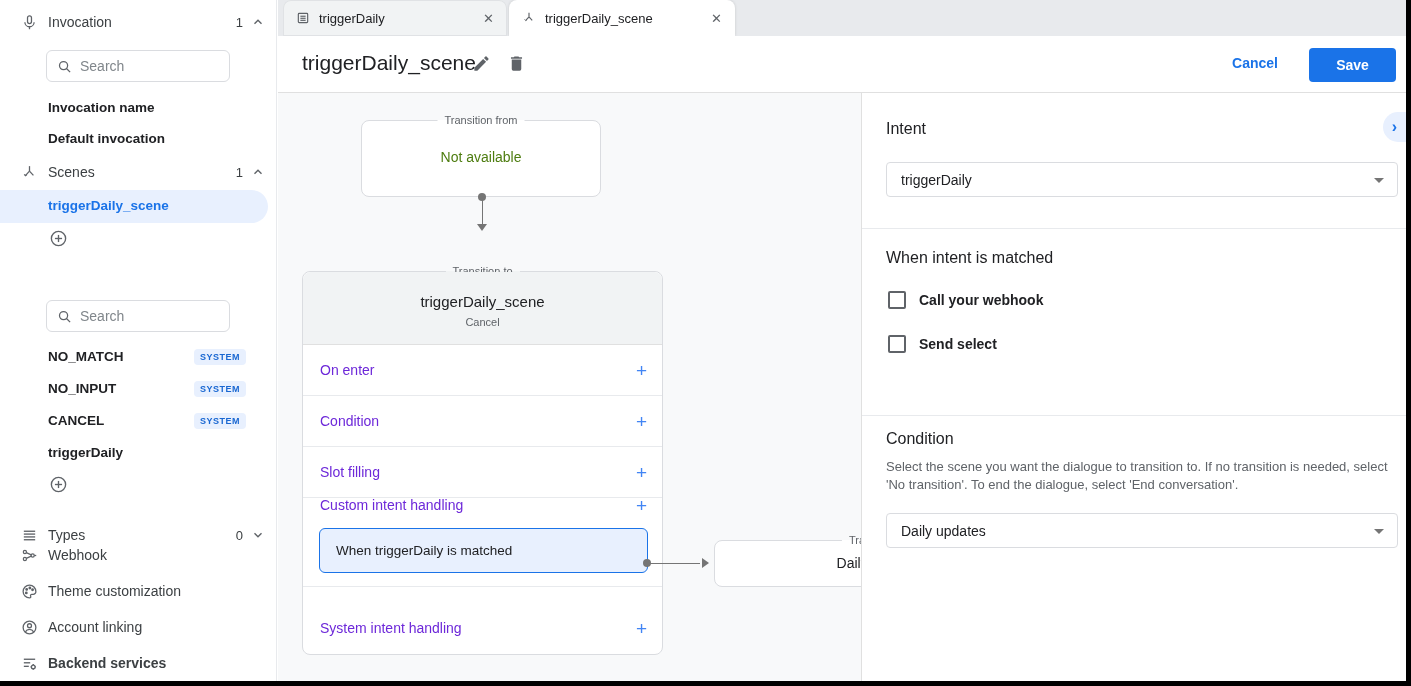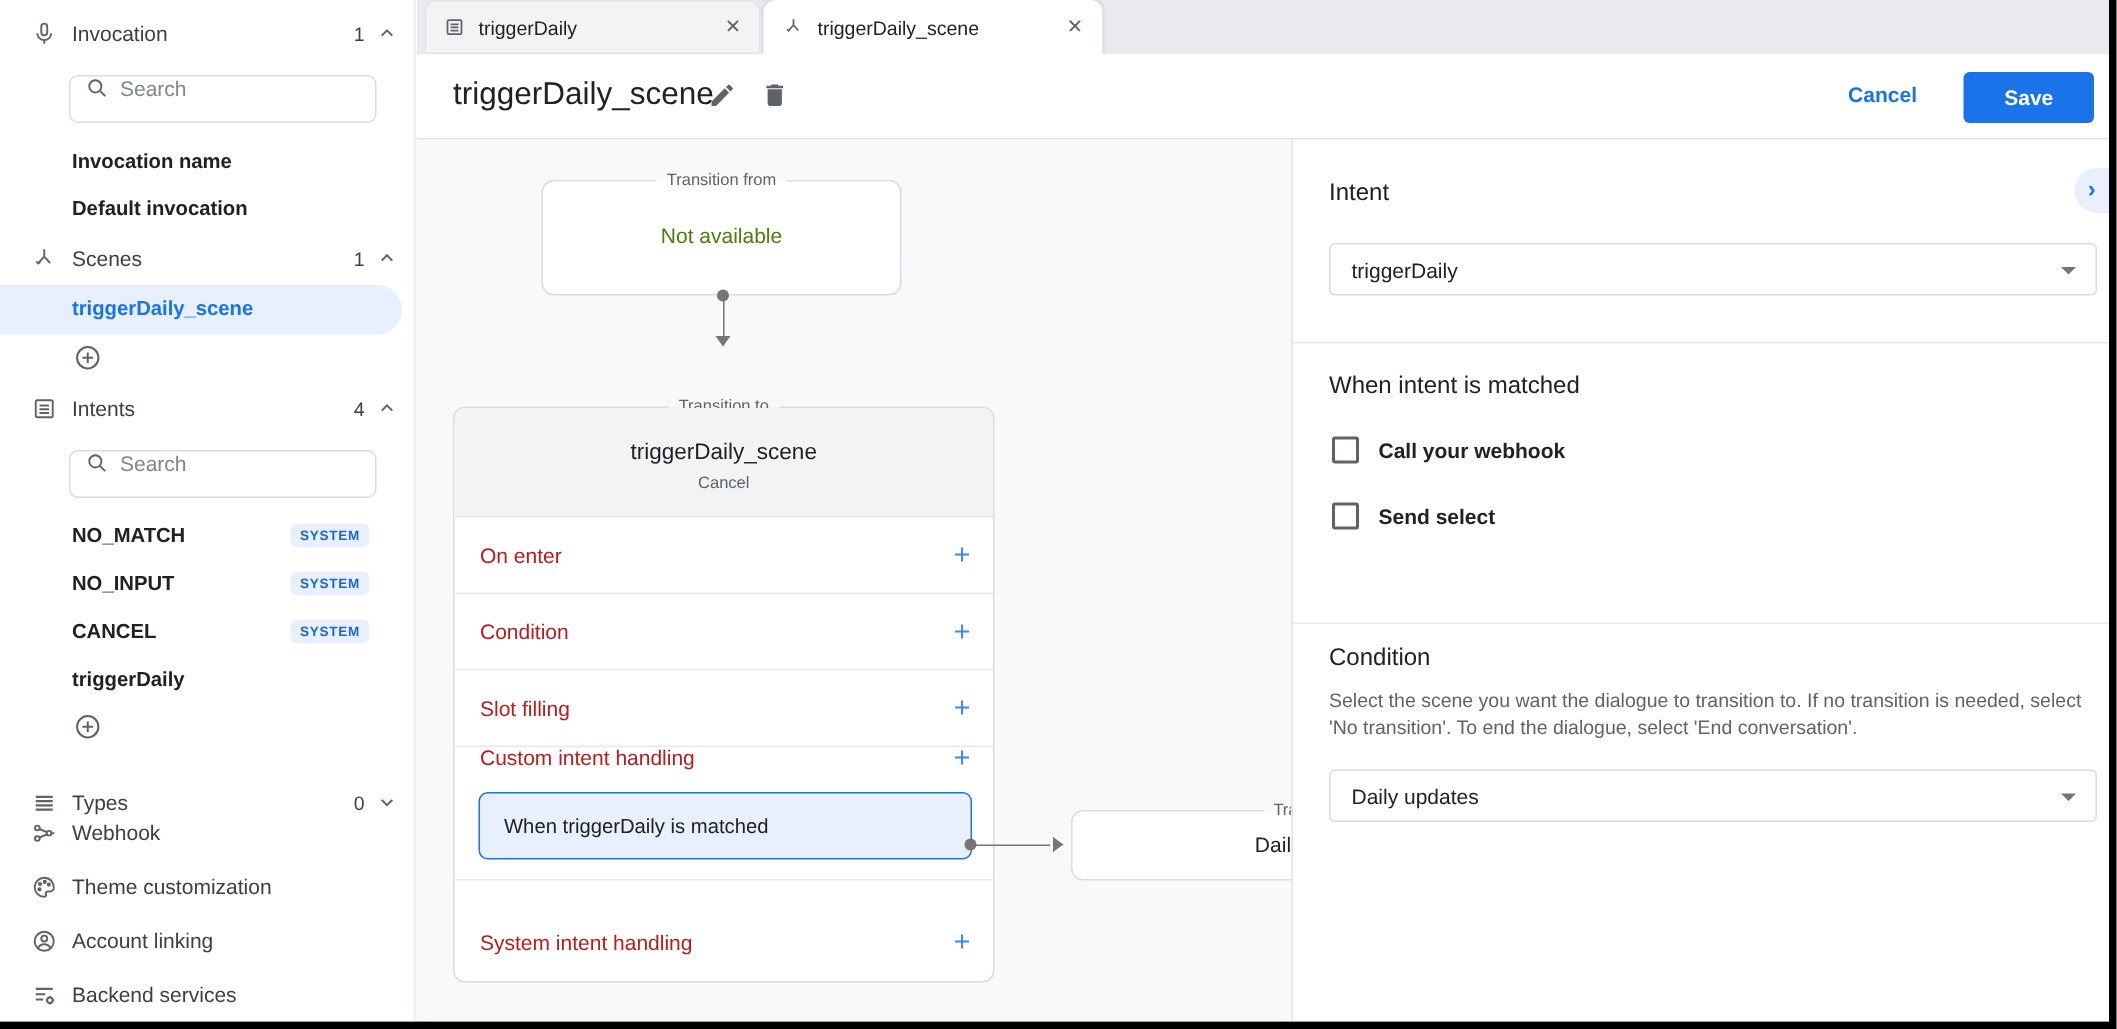--- a/index.html
+++ b/index.html
@@ -7,21 +7,21 @@
   body { background:#000; font-family:"Liberation Sans","DejaVu Sans",sans-serif; position:relative; }
   .screen { position:absolute; left:0; top:0; width:1406px; height:681px; background:#fff; overflow:hidden; }
 
   
   .sidebar { position:absolute; left:0; top:0; width:277px; height:681px; background:#fff; border-right:1px solid #e8eaed; }
   .side-row { position:absolute; left:0; width:277px; height:24px; display:flex; align-items:center; }
   .side-row .sicon { position:absolute; left:20px; width:18px; height:18px; display:flex; align-items:center; justify-content:center; color:#5f6368; }
   .side-row .slabel { position:absolute; left:48px; font-size:14px; color:#3c4043; }
   .side-row .scount { position:absolute; right:34px; font-size:13px; color:#3c4043; }
   .side-row .schev { position:absolute; right:12px; width:14px; height:14px; color:#5f6368; }
-  .searchbox { position:absolute; left:46px; width:205px; height:32px; border:1px solid #dadce0; border-radius:6px; background:#fff; display:flex; align-items:flex-start; }
+  .searchbox { position:absolute; left:46px; width:184px; height:32px; border:1px solid #dadce0; border-radius:6px; background:#fff; display:flex; align-items:center; }
   .searchbox svg { margin-left:10px; flex:none; }
   .searchbox input { border:none; outline:none; width:150px; margin-left:8px; font-size:14px; color:#3c4043; font-family:inherit; background:transparent; }
   .searchbox input::placeholder { color:#80868b; }
   .side-item { position:absolute; left:48px; font-size:13.5px; font-weight:700; color:#202124; }
   .badge { position:absolute; right:30px; font-size:9px; font-weight:700; letter-spacing:.5px; color:#1967d2; background:#e8f0fe; border-radius:4px; padding:3px 6px; }
   .sel-pill { position:absolute; left:0; top:190px; width:268px; height:33px; background:#e8f0fe; border-radius:0 17px 17px 0; }
   .sel-pill .side-item { position:absolute; left:48px; top:8px; color:#1a73e8; }
   .addbtn { position:absolute; left:49px; width:19px; height:19px; color:#5f6368; cursor:pointer; }
 
   
@@ -51,21 +51,21 @@
   .vconn { position:absolute; left:199px; top:100px; width:10px; height:38px; }
   .vconn .dot { position:absolute; left:1px; top:0; width:8px; height:8px; border-radius:50%; background:#757575; }
   .vconn .line { position:absolute; left:4.5px; top:4px; width:1.5px; height:28px; background:#757575; }
   .vconn .ah { position:absolute; left:0; top:31px; width:0; height:0; border-left:5px solid transparent; border-right:5px solid transparent; border-top:7px solid #757575; }
 
   .scene-node { left:24px; top:178px; width:361px; height:384px; }
   .scene-head { position:absolute; left:0; top:0; width:100%; height:73px; background:#f1f3f4; border-radius:8px 8px 0 0; border-bottom:1px solid #e0e0e0; }
   .scene-head .stitle { position:absolute; top:21px; width:100%; text-align:center; font-size:15px; color:#202124; }
   .scene-head .ssub { position:absolute; top:44px; width:100%; text-align:center; font-size:11px; color:#5f6368; }
   .srow { position:absolute; left:0; width:100%; border-bottom:1px solid #e8eaed; }
-  .srow .rlabel { position:absolute; left:17px; font-size:14px; color:#b91c1c; }
+  .srow .rlabel { position:absolute; left:17px; font-size:14px; color:#6d28d9; }
   .srow .rplus { position:absolute; right:15px; font-size:19px; color:#4285f4; cursor:pointer; line-height:1; }
   .handler { position:absolute; left:16px; top:44px; width:329px; height:45px; background:#e8f0fe; border:1px solid #1a73e8; border-radius:6px; }
   .handler .htext { position:absolute; left:16px; top:14px; font-size:13.5px; color:#202124; }
 
   .hconn { position:absolute; left:365px; top:465px; width:66px; height:10px; }
   .hconn .dot { position:absolute; left:0; top:1px; width:8px; height:8px; border-radius:50%; background:#757575; }
   .hconn .line { position:absolute; left:4px; top:4.5px; width:53px; height:1.5px; background:#757575; }
   .hconn .ah { position:absolute; right:0; top:0; width:0; height:0; border-top:5px solid transparent; border-bottom:5px solid transparent; border-left:7px solid #757575; }
   .nbox3 { left:436px; top:447px; width:330px; height:47px; }
   .nbox3 .ntext { position:absolute; left:0; width:100%; top:14px; text-align:center; font-size:14px; color:#202124; }
@@ -141,37 +141,20 @@
     </div>
 
     <div class="addbtn" style="top:229px;">
       <svg width="19" height="19" viewBox="0 0 24 24" fill="none" stroke="#5f6368" stroke-width="1.7">
           <circle cx="12" cy="12" r="9"></circle>
           <line x1="12" y1="7.5" x2="12" y2="16.5"></line>
           <line x1="7.5" y1="12" x2="16.5" y2="12"></line>
         </svg>
     </div>
 
-    <div class="side-row" style="top:260px;">
-      <span class="sicon">
-        <svg width="17" height="17" viewBox="0 0 24 24" fill="none" stroke="#5f6368" stroke-width="1.8">
-            <rect x="4" y="4" width="16" height="16" rx="1.5"></rect>
-            <line x1="7.5" y1="9" x2="16.5" y2="9"></line>
-            <line x1="7.5" y1="12.5" x2="16.5" y2="12.5"></line>
-            <line x1="7.5" y1="16" x2="16.5" y2="16"></line>
-          </svg>
-      </span>
-      <span class="slabel">Intents</span>
-      <span class="scount">4</span>
-      <span class="schev">
-        <svg width="14" height="14" viewBox="0 0 24 24" fill="none" stroke="#5f6368" stroke-width="2.4">
-            <path d="M6 15l6-6 6 6"></path>
-          </svg>
-      </span>
-    </div>
 
     <div class="searchbox" style="top:300px;">
       <svg width="15" height="15" viewBox="0 0 24 24" fill="none" stroke="#5f6368" stroke-width="2">
           <circle cx="10.5" cy="10.5" r="6.5"></circle>
           <line x1="15.5" y1="15.5" x2="21" y2="21"></line>
         </svg>
       <input placeholder="Search" style="">
     </div>
 
     <div class="side-item" style="top:349px;">NO_MATCH</div>
@@ -242,21 +225,21 @@
       <span class="sicon">
         <svg width="17" height="17" viewBox="0 0 24 24" fill="none" stroke="#5f6368" stroke-width="1.8">
             <circle cx="12" cy="12" r="9"></circle>
             <circle cx="12" cy="9.5" r="2.8"></circle>
             <path d="M6.2 18.2c1.3-2.2 3.4-3.4 5.8-3.4s4.5 1.2 5.8 3.4"></path>
           </svg>
       </span>
       <span class="slabel">Account linking</span>
     </div>
 
-    <div class="side-row" style="top:651px;">
+    <div class="side-row" style="top:651px;font-weight:bold;">
       <span class="sicon">
         <svg width="17" height="17" viewBox="0 0 24 24" fill="none" stroke="#5f6368" stroke-width="1.9">
             <line x1="4" y1="6" x2="20" y2="6"></line>
             <line x1="4" y1="11" x2="13" y2="11"></line>
             <line x1="4" y1="16" x2="11" y2="16"></line>
             <circle cx="17.3" cy="16.8" r="2.6"></circle>
             <line x1="17.3" y1="12.8" x2="17.3" y2="14.2"></line>
             <line x1="17.3" y1="19.4" x2="17.3" y2="20.8"></line>
             <line x1="13.5" y1="16.8" x2="14.7" y2="16.8"></line>
             <line x1="19.9" y1="16.8" x2="21.1" y2="16.8"></line>

